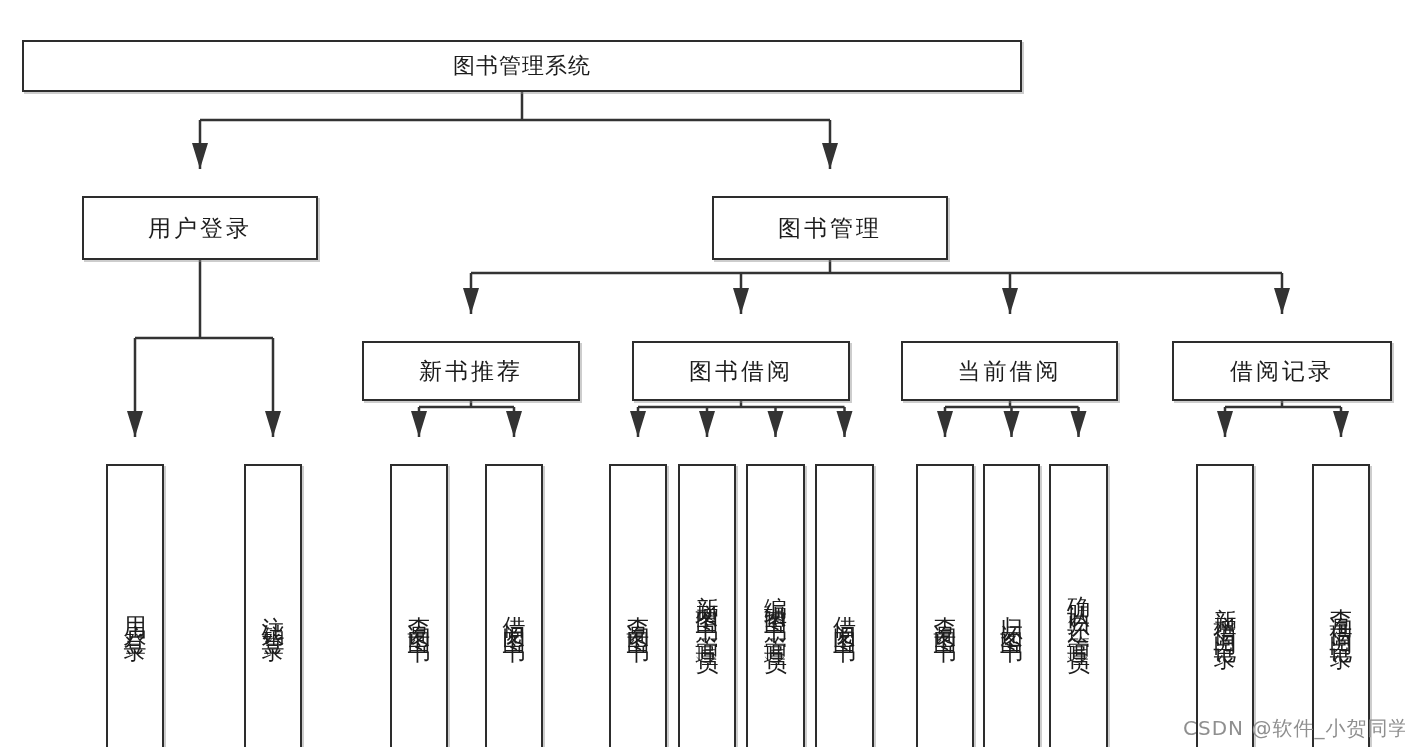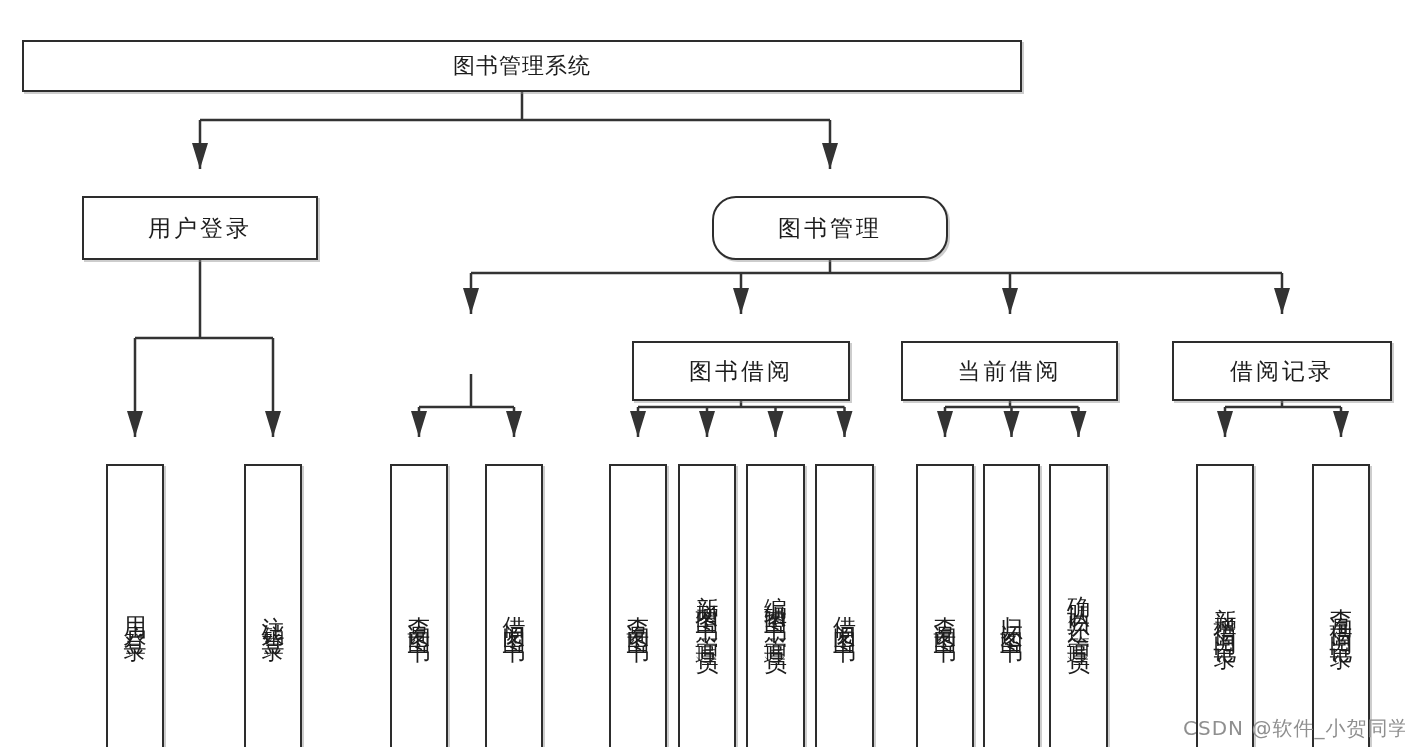--- a/index.html
+++ b/index.html
@@ -97,22 +97,23 @@
              M937 411 L953 411 L945 437 Z
              M1003.5 411 L1019.5 411 L1011.5 437 Z
              M1070.5 411 L1086.5 411 L1078.5 437 Z
              M1217 411 L1233 411 L1225 437 Z
              M1333 411 L1349 411 L1341 437 Z" fill="#333333" stroke="none"></path>
   </svg>
 
   <div class="box h-box root-box" style="left:22px; top:13px; width:1000px; height:52px;">图书管理系统</div>
 
   <div class="box h-box" style="left:82px; top:169px; width:236px; height:64px;">用户登录</div>
-  <div class="box h-box" style="left:712px; top:169px; width:236px; height:64px;border-radius:24px;">图书管理</div>
+  <div class="box h-box" style="left:712px; top:169px; width:236px; height:64px;">图书管理</div>
 
+  <div class="box h-box" style="left:362px; top:314px; width:218px; height:60px;">新书推荐</div>
   <div class="box h-box" style="left:901px; top:314px; width:217px; height:60px;">当前借阅</div>
   <div class="box h-box" style="left:632px; top:314px; width:218px; height:60px;">图书借阅</div>
   <div class="box h-box" style="left:1172px; top:314px; width:220px; height:60px;">借阅记录</div>
 
   <div class="box v-box" style="left:106px; width:58px;">
     <span class="vtext">用户登录</span>
   </div>
   <div class="box v-box" style="left:244px; width:58px;">
     <span class="vtext">注销登录</span>
   </div>

